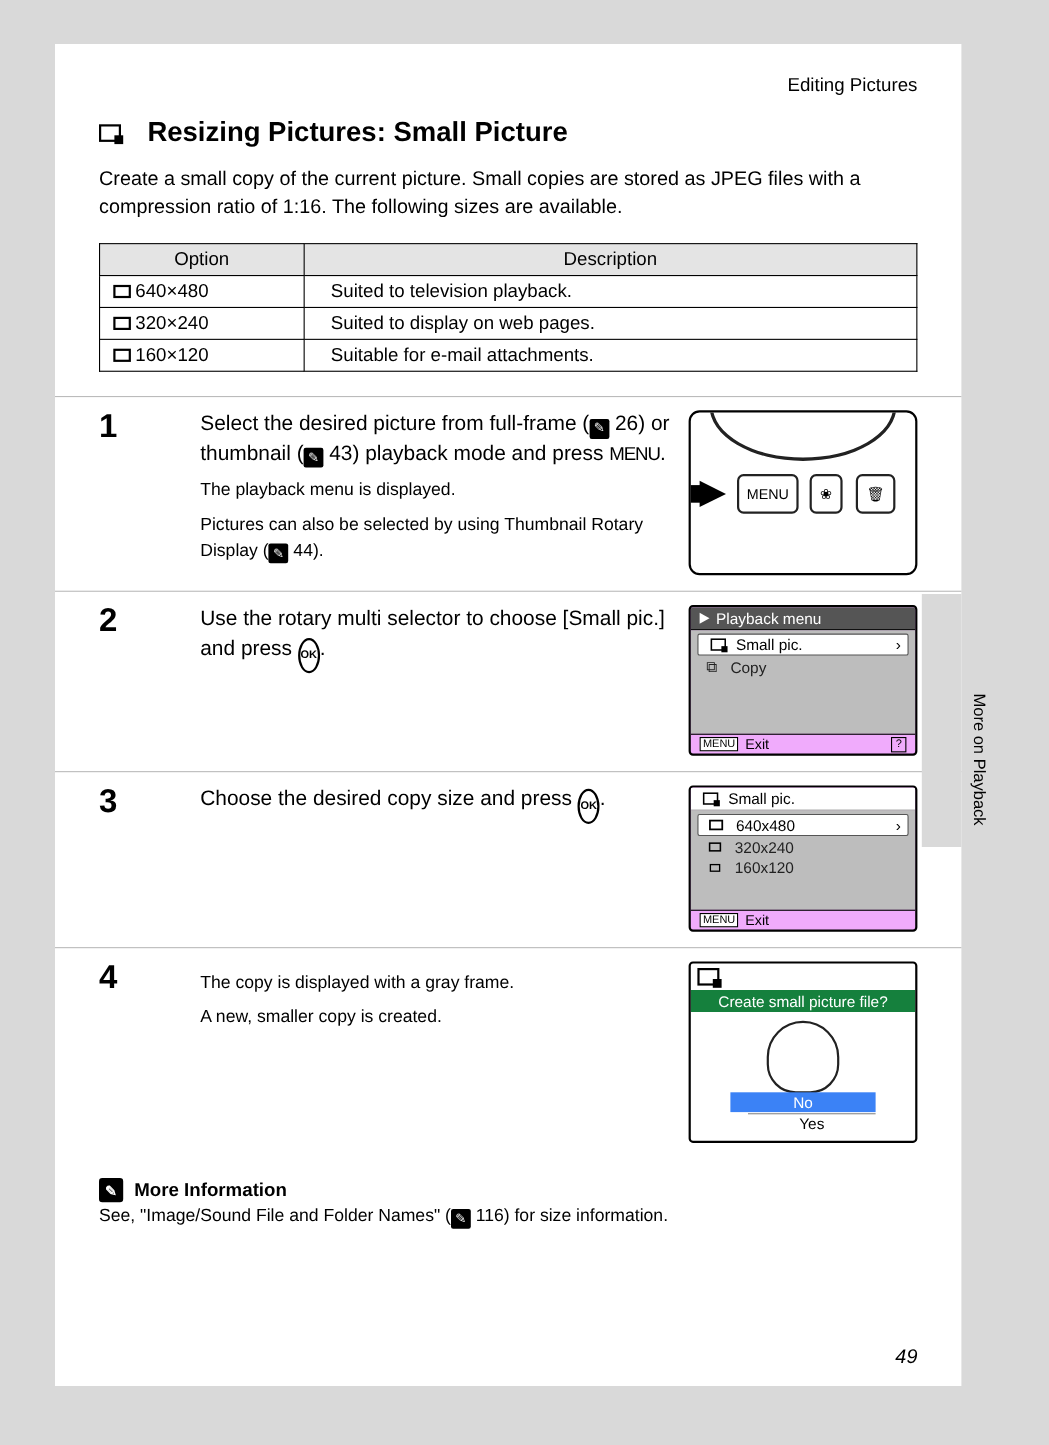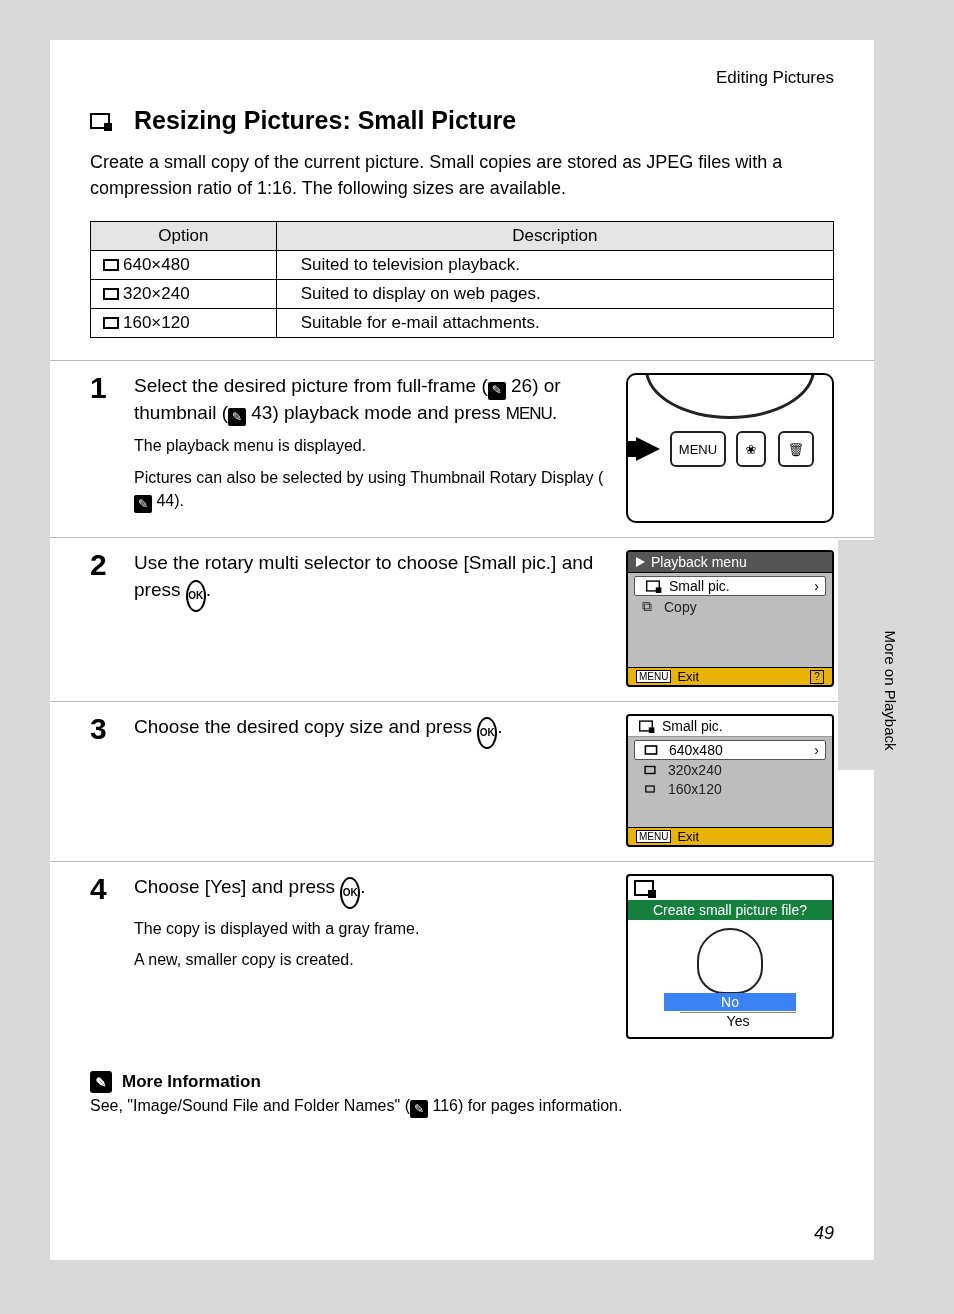--- a/index.html
+++ b/index.html
@@ -67,20 +67,21 @@
     font-size: 30px;
     font-weight: bold;
     width: 28px;
     flex-shrink: 0;
     line-height: 1;
   }
   .step-body {
     flex: 1;
     font-size: 18px;
     line-height: 1.4;
+    margin-left: 48px;
   }
   .step-main { font-size: 19px; }
   .step-sub {
     font-size: 16px;
     margin-top: 8px;
     line-height: 1.45;
   }
   .step-illus {
     width: 208px;
     flex-shrink: 0;
@@ -132,21 +133,21 @@
     position:absolute; left:-4px; top:66px; width:14px; height:16px; background:#000;
   }
   .btn-box {
     position:absolute; border:2px solid #222; background:#fff; border-radius:6px;
     height:36px; display:flex; align-items:center; justify-content:center; font-size:13px;
   }
   
   .lcd {
     border: 2px solid #000;
     border-radius: 4px;
-    background: #eab308;
+    background: #f0abfc;
     font-size: 14px;
     overflow: hidden;
   }
   .lcd-title {
     background: #555; color: #fff;
     padding: 2px 8px; font-size: 14px;
     border-bottom: 1px solid #000;
     display:flex; align-items:center; gap:6px;
   }
   .lcd-body { padding: 2px 4px 2px 4px; background:#bdbdbd; }
@@ -363,44 +364,41 @@
           <span class="menu-tag">MENU</span>
           <span>Exit</span>
         </div>
       </div>
     </div>
   </div>
 
   <div class="step" style="border-bottom:0">
     <div class="step-num">4</div>
     <div class="step-body">
-      <div class="step-main">
-        <span>Choose [Yes] and press </span><span class="ok-icon">OK</span><span>.</span>
-      </div>
       <div class="step-sub">The copy is displayed with a gray frame.</div>
       <div class="step-sub">A new, smaller copy is created.</div>
     </div>
     <div class="step-illus">
       <div class="confirm">
         <span style="position:absolute;top:4px;left:6px" class="sp-icon"></span>
         <div class="confirm-bar">Create small picture file?</div>
         <div class="face"></div>
         <div class="confirm-no">No</div>
         <div class="confirm-yes">Yes</div>
       </div>
     </div>
   </div>
 
   <div class="more-info">
     <div class="hd">
       <span class="mi-icon">✎</span>
       <span>More Information</span>
     </div>
     <div class="bd">
-      <span>See, "Image/Sound File and Folder Names" (</span><span class="ref-icon">✎</span>&nbsp;<span>116</span><span>) for pages information.</span>
+      <span>See, "Image/Sound File and Folder Names" (</span><span class="ref-icon">✎</span>&nbsp;<span>116</span><span>) for size information.</span>
     </div>
   </div>
 
   <div class="page-num">49</div>
 
   <div class="side-tab"></div>
   <div class="side-text">More on Playback</div>
 </div>
 
 </body></html>

